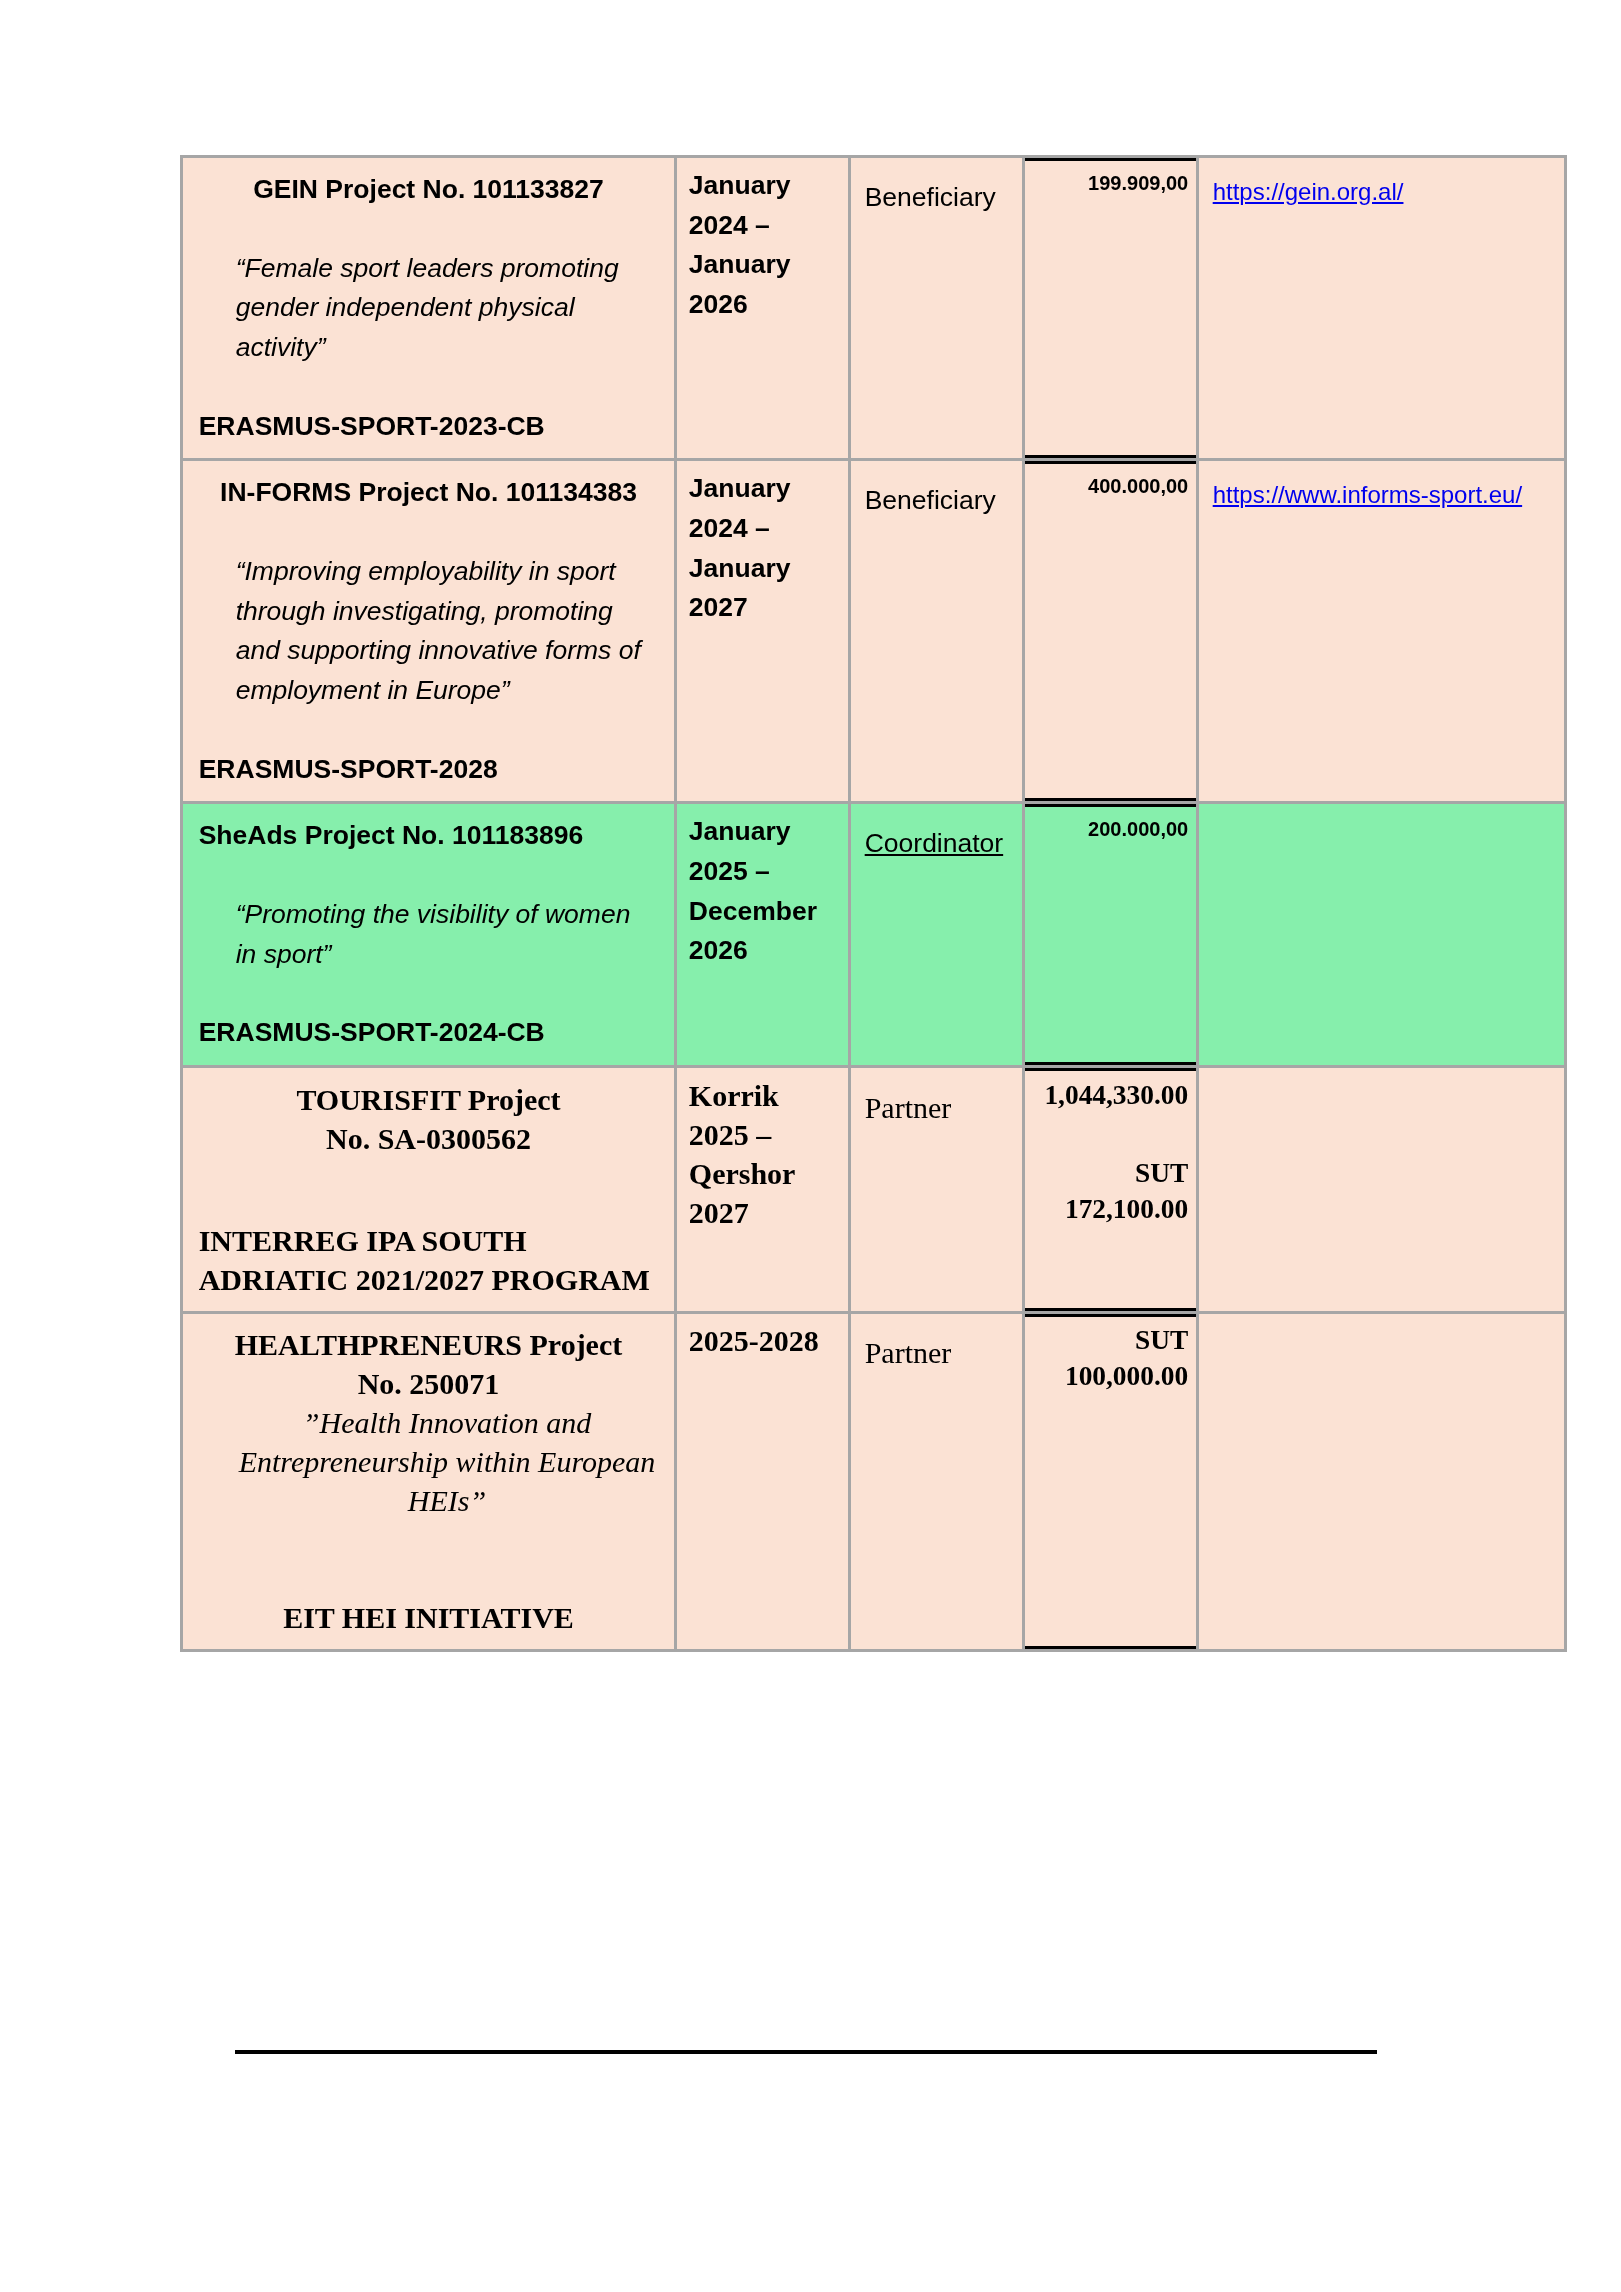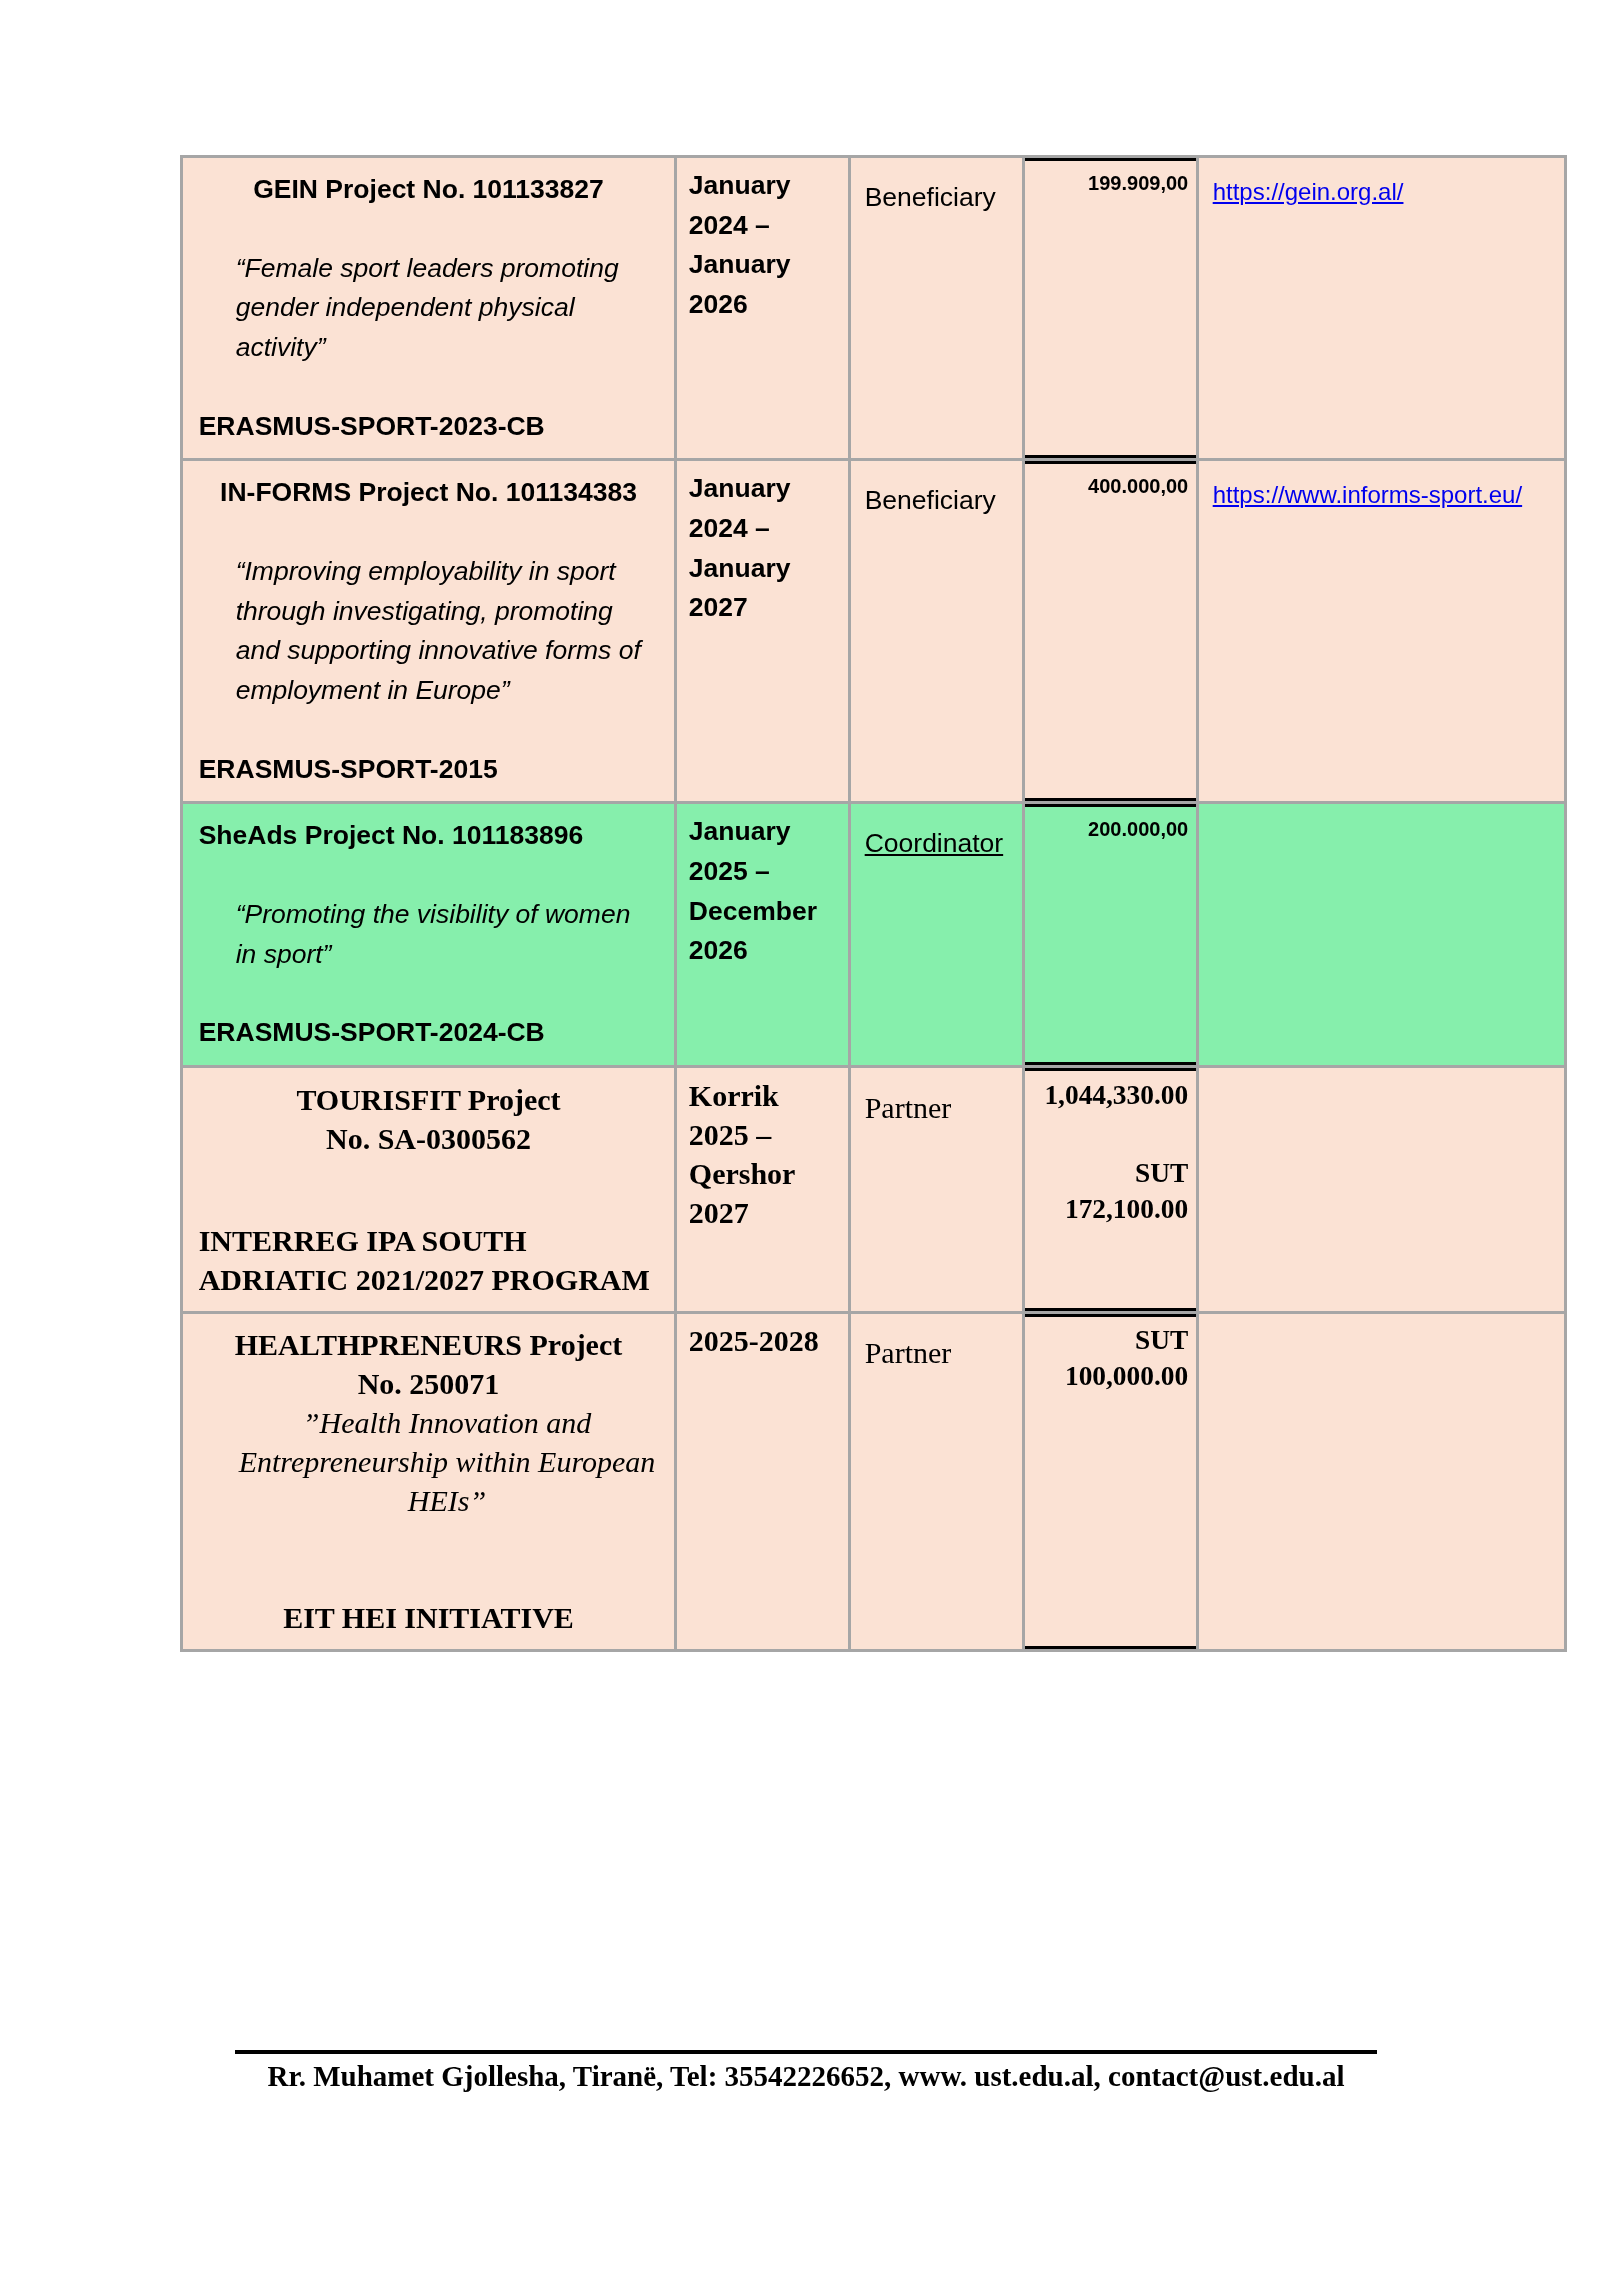--- a/index.html
+++ b/index.html
@@ -123,21 +123,21 @@
         </td>
         <td class="linkcol">
           <a>https://gein.org.al/</a>
         </td>
       </tr>
 
       <tr class="r2 sans">
         <td class="info">
           <div class="name tcenter">IN-FORMS Project No. 101134383</div>
           <div class="desc tleft">“Improving employability in sport through investigating, promoting and supporting innovative forms of employment in Europe”</div>
-          <div class="program tleft">ERASMUS-SPORT-2015</div>
+          <div class="program tleft">ERASMUS-SPORT-2028</div>
         </td>
         <td class="dates">January 2024 – January 2027</td>
         <td class="role"><span class="role-text">Beneficiary</span></td>
         <td class="amount">
           <div class="amt-line">400.000,00</div>
         </td>
         <td class="linkcol">
           <a>https://www.informs-sport.eu/</a>
         </td>
       </tr>
@@ -186,16 +186,15 @@
           <div class="amt-line">SUT</div>
           <div class="amt-line">100,000.00</div>
         </td>
         <td class="linkcol"></td>
       </tr>
 
     </tbody>
   </table>
 
   <div class="footer-rule"></div>
-  <div class="footer-text">Rr. Muhamet Gjollesha, Tiranë, Tel: 35542226652, www. ust.edu.al, contact@ust.edu.al</div>
 
 </div>
 
 
 </body></html>

